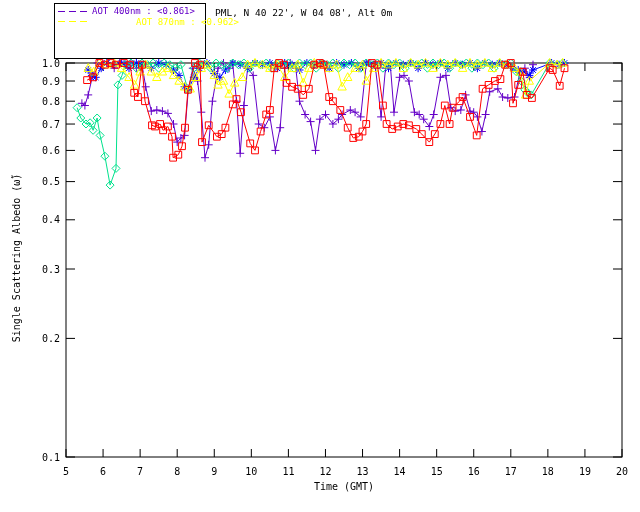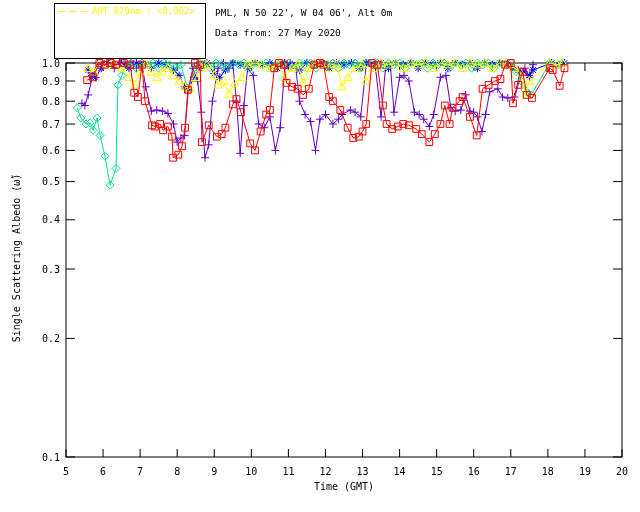--- a/index.html
+++ b/index.html
@@ -124,20 +124,23 @@
           <polyline points="87.1,80.1 93.1,77.3 99.4,63.0 104.9,64.7 110.5,63.0 116.0,64.7 123.8,63.0 130.1,64.7 134.2,92.8 137.9,97.0 142.0,64.7 145.0,101.2 152.0,125.3 155.0,126.5 160.1,124.0 163.1,130.3 167.9,126.5 172.0,136.7 173.1,157.7 178.3,154.7 182.0,146.2 185.0,127.7 187.9,89.8 195.0,63.0 200.2,64.7 202.0,142.1 208.7,125.3 216.9,136.7 221.7,134.1 225.4,127.7 232.8,104.4 236.5,99.1 241.0,112.2 250.2,143.4 255.0,150.4 260.6,131.5 266.2,114.5 269.9,110.0 274.3,68.2 279.1,63.0 284.0,64.7 286.5,82.9 292.1,86.8 297.7,88.8 303.2,94.9 308.8,88.8 314.3,64.7 319.9,63.0 323.6,64.7 329.2,97.0 332.9,101.2 340.3,110.0 347.7,127.7 353.3,138.0 358.8,136.7 362.5,131.5 366.2,124.0 371.8,63.0 377.4,64.7 382.9,105.5 386.6,124.0 392.2,129.0 397.7,126.5 403.3,124.0 408.9,125.3 416.3,129.0 421.8,134.1 429.3,142.1 434.8,134.1 440.4,124.0 444.8,105.5 449.6,124.0 452.6,107.7 459.6,101.2 462.6,97.0 470.0,116.9 476.7,135.4 482.6,88.8 488.6,84.9 494.9,81.0 500.4,79.1 505.2,64.7 510.8,63.0 513.0,103.3 518.2,84.9 522.7,71.8 526.7,94.9 531.9,98.0 549.7,68.2 552.7,70.0 559.7,85.8 564.5,68.2" fill="none" stroke="#FF0000" stroke-width="1"></polyline>
           <path d="M83.69999999999999 76.69999999999999h6.8v6.8h-6.8ZM89.69999999999999 73.89999999999999h6.8v6.8h-6.8ZM96 59.6h6.8v6.8h-6.8ZM101.5 61.300000000000004h6.8v6.8h-6.8ZM107.1 59.6h6.8v6.8h-6.8ZM112.6 61.300000000000004h6.8v6.8h-6.8ZM120.39999999999999 59.6h6.8v6.8h-6.8ZM126.69999999999999 61.300000000000004h6.8v6.8h-6.8ZM130.79999999999998 89.39999999999999h6.8v6.8h-6.8ZM134.5 93.6h6.8v6.8h-6.8ZM138.6 61.300000000000004h6.8v6.8h-6.8ZM141.6 97.8h6.8v6.8h-6.8ZM148.6 121.89999999999999h6.8v6.8h-6.8ZM151.6 123.1h6.8v6.8h-6.8ZM156.7 120.6h6.8v6.8h-6.8ZM159.7 126.9h6.8v6.8h-6.8ZM164.5 123.1h6.8v6.8h-6.8ZM168.6 133.29999999999998h6.8v6.8h-6.8ZM169.7 154.29999999999998h6.8v6.8h-6.8ZM174.9 151.29999999999998h6.8v6.8h-6.8ZM178.6 142.79999999999998h6.8v6.8h-6.8ZM181.6 124.3h6.8v6.8h-6.8ZM184.5 86.39999999999999h6.8v6.8h-6.8ZM191.6 59.6h6.8v6.8h-6.8ZM196.79999999999998 61.300000000000004h6.8v6.8h-6.8ZM198.6 138.7h6.8v6.8h-6.8ZM205.29999999999998 121.89999999999999h6.8v6.8h-6.8ZM213.5 133.29999999999998h6.8v6.8h-6.8ZM218.29999999999998 130.7h6.8v6.8h-6.8ZM222 124.3h6.8v6.8h-6.8ZM229.4 101h6.8v6.8h-6.8ZM233.1 95.69999999999999h6.8v6.8h-6.8ZM237.6 108.8h6.8v6.8h-6.8ZM246.79999999999998 140h6.8v6.8h-6.8ZM251.6 147h6.8v6.8h-6.8ZM257.20000000000005 128.1h6.8v6.8h-6.8ZM262.8 111.1h6.8v6.8h-6.8ZM266.5 106.6h6.8v6.8h-6.8ZM270.90000000000003 64.8h6.8v6.8h-6.8ZM275.70000000000005 59.6h6.8v6.8h-6.8ZM280.6 61.300000000000004h6.8v6.8h-6.8ZM283.1 79.5h6.8v6.8h-6.8ZM288.70000000000005 83.39999999999999h6.8v6.8h-6.8ZM294.3 85.39999999999999h6.8v6.8h-6.8ZM299.8 91.5h6.8v6.8h-6.8ZM305.40000000000003 85.39999999999999h6.8v6.8h-6.8ZM310.90000000000003 61.300000000000004h6.8v6.8h-6.8ZM316.5 59.6h6.8v6.8h-6.8ZM320.20000000000005 61.300000000000004h6.8v6.8h-6.8ZM325.8 93.6h6.8v6.8h-6.8ZM329.5 97.8h6.8v6.8h-6.8ZM336.90000000000003 106.6h6.8v6.8h-6.8ZM344.3 124.3h6.8v6.8h-6.8ZM349.90000000000003 134.6h6.8v6.8h-6.8ZM355.40000000000003 133.29999999999998h6.8v6.8h-6.8ZM359.1 128.1h6.8v6.8h-6.8ZM362.8 120.6h6.8v6.8h-6.8ZM368.40000000000003 59.6h6.8v6.8h-6.8ZM374 61.300000000000004h6.8v6.8h-6.8ZM379.5 102.1h6.8v6.8h-6.8ZM383.20000000000005 120.6h6.8v6.8h-6.8ZM388.8 125.6h6.8v6.8h-6.8ZM394.3 123.1h6.8v6.8h-6.8ZM399.90000000000003 120.6h6.8v6.8h-6.8ZM405.5 121.89999999999999h6.8v6.8h-6.8ZM412.90000000000003 125.6h6.8v6.8h-6.8ZM418.40000000000003 130.7h6.8v6.8h-6.8ZM425.90000000000003 138.7h6.8v6.8h-6.8ZM431.40000000000003 130.7h6.8v6.8h-6.8ZM437 120.6h6.8v6.8h-6.8ZM441.40000000000003 102.1h6.8v6.8h-6.8ZM446.20000000000005 120.6h6.8v6.8h-6.8ZM449.20000000000005 104.3h6.8v6.8h-6.8ZM456.20000000000005 97.8h6.8v6.8h-6.8ZM459.20000000000005 93.6h6.8v6.8h-6.8ZM466.6 113.5h6.8v6.8h-6.8ZM473.3 132h6.8v6.8h-6.8ZM479.20000000000005 85.39999999999999h6.8v6.8h-6.8ZM485.20000000000005 81.5h6.8v6.8h-6.8ZM491.5 77.6h6.8v6.8h-6.8ZM497 75.69999999999999h6.8v6.8h-6.8ZM501.8 61.300000000000004h6.8v6.8h-6.8ZM507.40000000000003 59.6h6.8v6.8h-6.8ZM509.6 99.89999999999999h6.8v6.8h-6.8ZM514.8000000000001 81.5h6.8v6.8h-6.8ZM519.3000000000001 68.39999999999999h6.8v6.8h-6.8ZM523.3000000000001 91.5h6.8v6.8h-6.8ZM528.5 94.6h6.8v6.8h-6.8ZM546.3000000000001 64.8h6.8v6.8h-6.8ZM549.3000000000001 66.6h6.8v6.8h-6.8ZM556.3000000000001 82.39999999999999h6.8v6.8h-6.8ZM561.1 64.8h6.8v6.8h-6.8Z" fill="none" stroke="#FF0000" stroke-width="1"></path>
         </g>
       </g>
     <text id="xlab" x="344" y="490" text-anchor="middle" font-size="10">Time (GMT)</text>
     <text id="ylab" x="20" y="258" text-anchor="middle" font-size="10" transform="rotate(-90 20 258)">Single Scattering Albedo (ω̃)</text>
   </svg>
 
   <div class="legend" id="legend">
       <div class="lrow">
+        <span class="ldash" style="background: repeating-linear-gradient(90deg, rgb(100, 0, 200) 0px, rgb(100, 0, 200) 7px, transparent 7px, transparent 11px);"></span>
+        <span class="llabel" style="color: rgb(100, 0, 200);">AOT  400nm : &lt;0.861&gt;</span>
+      </div>
+      <div class="lrow">
         <span class="ldash" style="background: repeating-linear-gradient(90deg, rgb(255, 255, 0) 0px, rgb(255, 255, 0) 7px, transparent 7px, transparent 11px);"></span>
-        <span class="llabel" style="color: rgb(255, 255, 0);">AOT  870nm : &lt;0.962&gt;</span>
+        <span class="llabel" style="color: rgb(255, 255, 0); margin-left: 44px;">AOT  870nm : &lt;0.962&gt;</span>
       </div>
     </div>
 
-  <div class="hdr hdr1">PML, N 50 22', W 04 06', Alt 0m</div>
-  <div class="hdr hdr2">Data from: 27 May 2020</div>
+  <div class="hdr hdr1">PML, N 40 22', W 04 08', Alt 0m</div>
 </div>
 
 </body></html>

